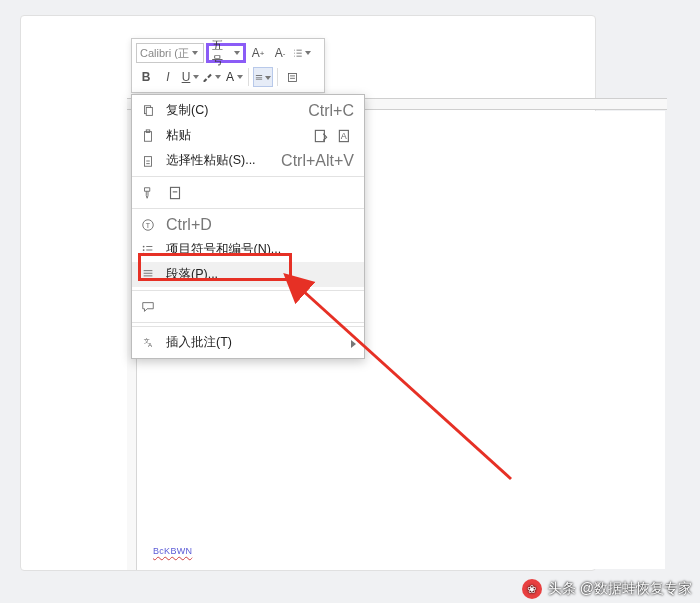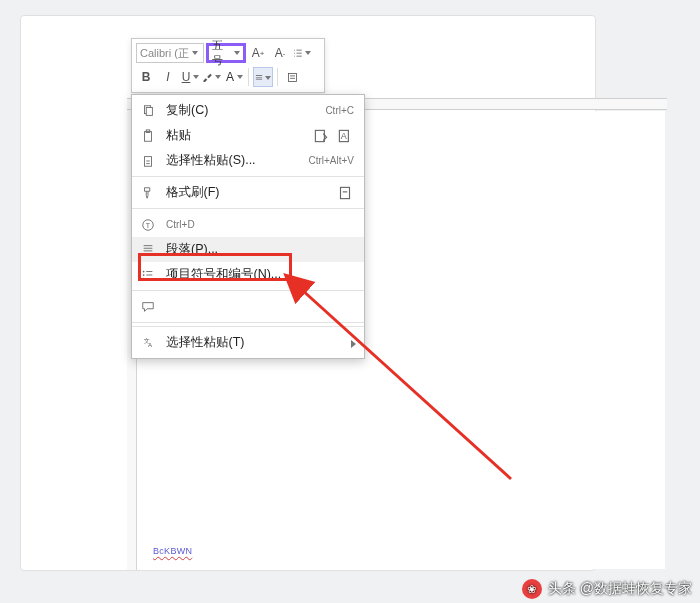--- a/index.html
+++ b/index.html
@@ -90,21 +90,21 @@
     display: flex; align-items: center;
     height: 25px;
     padding: 0 10px 0 8px;
     gap: 10px;
     position: relative;
     cursor: default;
   }
   .ctx-ico { width:16px; height:16px; display:flex; align-items:center; justify-content:center; color:#666; flex:0 0 16px;}
   .ctx-ico svg{width:14px; height:14px;}
   .ctx-label { flex: 1 1 auto; font-size:12.5px; color:#222;}
-  .ctx-sc { font-size:10px; color:#777; }
+  .ctx-sc { font-size:16px; color:#777; }
   .ctx-sub::after{
     content:""; position:absolute; right:8px; top:10px;
     border-top:4px solid transparent; border-bottom:4px solid transparent; border-left:5px solid #777;
   }
   .ctx-sep { height:1px; background:#e2e2e2; margin:3px 0; }
   .ctx-tool { width:18px; height:18px; display:flex; align-items:center; justify-content:center; color:#666;}
   .ctx-trail { display:flex; gap:6px; margin-left:auto;}
 
   .highlight-box{
     position:absolute;
@@ -238,75 +238,74 @@
       <span class="ctx-label">选择性粘贴(S)...</span>
       <span class="ctx-sc">Ctrl+Alt+V</span>
     </div>
     <div class="ctx-sep"></div>
     <div class="ctx-item">
       <span class="ctx-ico">
           <svg viewBox="0 0 16 16">
             <path d="M4 2h6v4H4zM6 6v5l1 3 1-3V6" fill="none" stroke="currentColor"></path>
           </svg>
         </span>
-      <span class="ctx-label">格式刷(F)</span>
       <span class="ctx-tool">
           <svg viewBox="0 0 16 16">
             <rect x="4" y="3" width="8" height="10" fill="none" stroke="currentColor"></rect>
             <path d="M6 7h4" stroke="currentColor"></path>
           </svg>
         </span>
     </div>
     <div class="ctx-sep"></div>
     <div class="ctx-item">
       <span class="ctx-ico">
           <svg viewBox="0 0 16 16">
             <circle cx="8" cy="8" r="6" fill="none" stroke="currentColor"></circle>
             <text x="8" y="11" font-size="8" text-anchor="middle" fill="currentColor">T</text>
           </svg>
         </span>
       <span class="ctx-sc">Ctrl+D</span>
-    </div>
-    <div class="ctx-item" style="background:#f0f0f0">
-      <span class="ctx-ico">
-          <svg viewBox="0 0 16 16">
-            <path d="M3 3h10M3 6h10M3 9h10M3 12h7" stroke="currentColor"></path>
-          </svg>
-        </span>
-      <span class="ctx-label">段落(P)...</span>
     </div>
     <div class="ctx-item">
       <span class="ctx-ico">
           <svg viewBox="0 0 16 16">
             <circle cx="3" cy="4" r="1" fill="currentColor"></circle>
             <circle cx="3" cy="8" r="1" fill="currentColor"></circle>
             <circle cx="3" cy="12" r="1" fill="currentColor"></circle>
             <path d="M6 4h7M6 8h7M6 12h7" stroke="currentColor"></path>
           </svg>
         </span>
       <span class="ctx-label">项目符号和编号(N)...</span>
     </div>
+    <div class="ctx-item" style="background:#f0f0f0">
+      <span class="ctx-ico">
+          <svg viewBox="0 0 16 16">
+            <path d="M3 3h10M3 6h10M3 9h10M3 12h7" stroke="currentColor"></path>
+          </svg>
+        </span>
+      <span class="ctx-label">段落(P)...</span>
+    </div>
     <div class="ctx-sep"></div>
     <div class="ctx-item">
       <span class="ctx-ico">
           <svg viewBox="0 0 16 16">
             <path d="M2 3h12v7H7l-3 3v-3H2z" fill="none" stroke="currentColor"></path>
           </svg>
         </span>
     </div>
     <div class="ctx-sep"></div>
     <div class="ctx-sep"></div>
     <div class="ctx-item ctx-sub">
       <span class="ctx-ico">
           <svg viewBox="0 0 16 16">
             <text x="3" y="8" font-size="7" fill="currentColor">文</text>
             <text x="8" y="13" font-size="7" fill="currentColor">A</text>
           </svg>
         </span>
-      <span class="ctx-label">选择性粘贴(T)</span>
+      <span class="ctx-label">插入批注(T)</span>
     </div>
   </div>
 
   <div class="highlight-box"></div>
 
   <svg class="arrow-svg" viewBox="0 0 250 240">
     <defs>
       <marker id="ah" markerWidth="12" markerHeight="12" refX="2" refY="5" orient="auto">
         <path d="M0 0L10 5L0 10z" fill="#e63025"></path>
       </marker>

